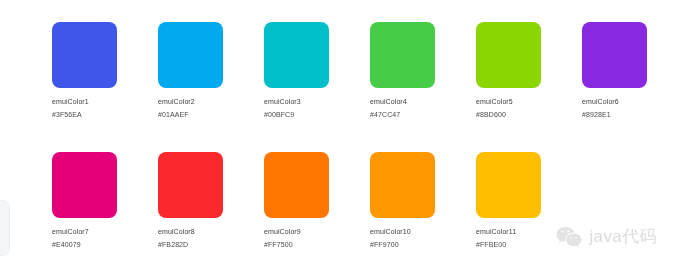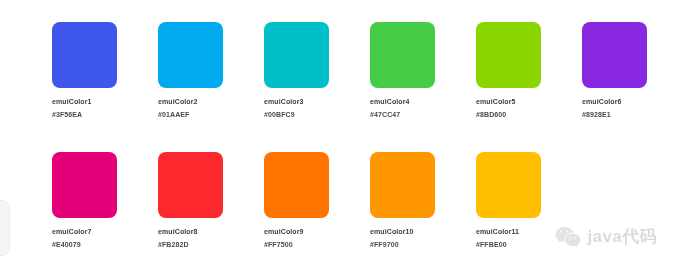--- a/index.html
+++ b/index.html
@@ -18,21 +18,20 @@
   
   #palette-card {
     position: absolute;
     left: 12px;
     top: 0px;
     width: 667px;
     height: 262px;
     background: #ffffff;
     border-radius: 10px;
     box-sizing: border-box;
-    font-weight: bold;
   }
 
   
   #adjacent-card-sliver {
     position: absolute;
     left: -8px;
     top: 200px;
     width: 18px;
     height: 56px;
     background: #f4f5f7;

